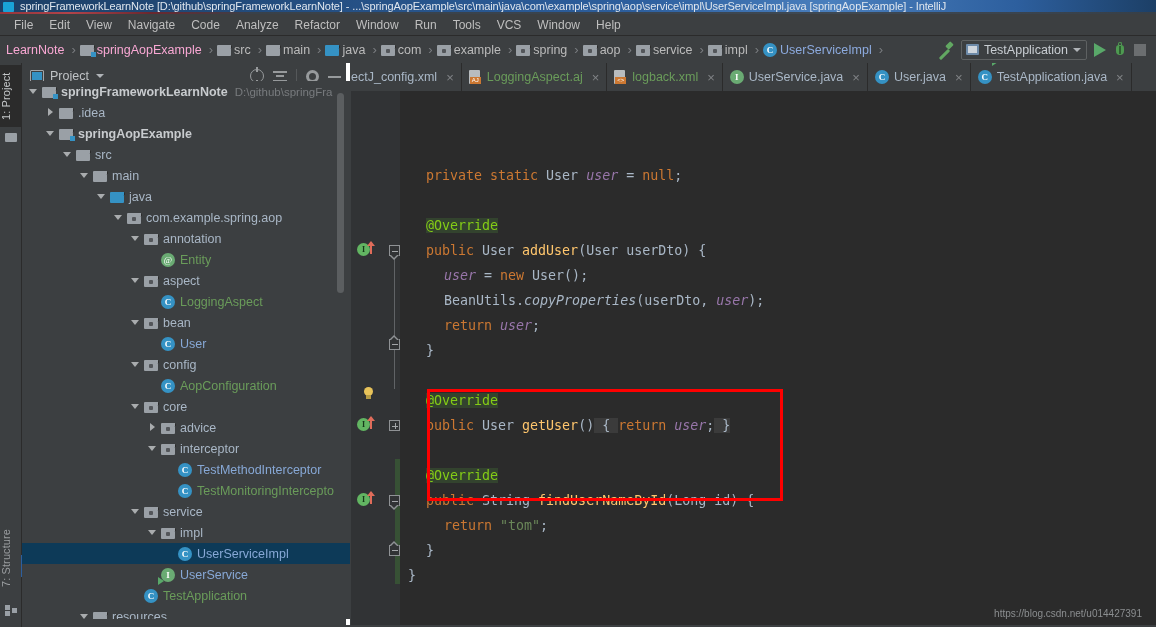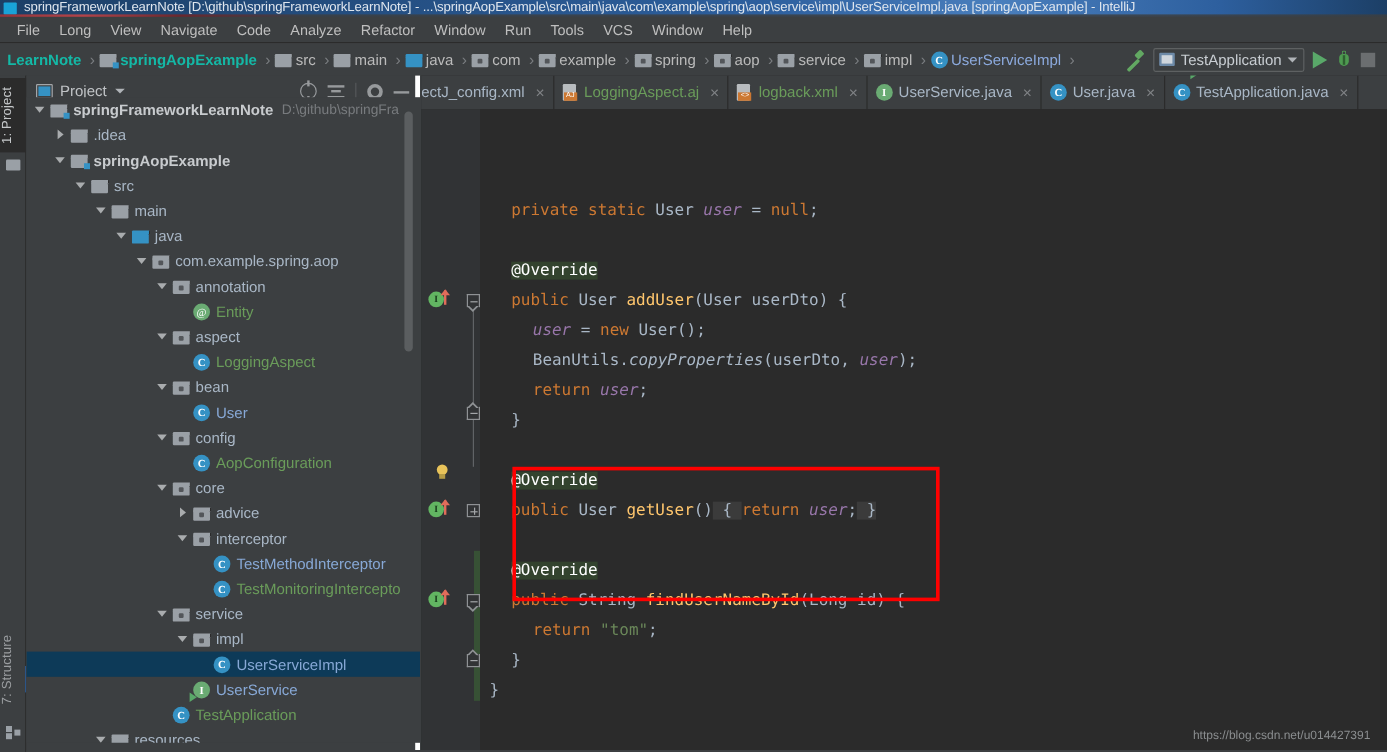--- a/index.html
+++ b/index.html
@@ -52,21 +52,21 @@
   }
 
   
   .navbar {
     position: absolute; left: 0; top: 36px; width: 1156px; height: 27px;
     background: #3c3f41; display: flex; align-items: center; overflow: hidden;
     white-space: nowrap;
   }
   .crumb { display: flex; align-items: center; padding: 0 1px; height: 20px; }
   .crumb .lbl { font-size: 12.5px; padding: 0 3px; }
-  .crumb.bold .lbl { font-weight: bold; color: #14b8a6; }
+  .crumb.bold .lbl { font-weight: normal; color: #f9a8d4; }
   .crumb .lbl.blue { color: #8caade; }
   .sep { color: #7a7d80; font-size: 13px; padding: 0 3px; }
 
   .ficon { width: 14px; height: 12px; position: relative; display:inline-block; }
   .ficon .body {
     position:absolute; left:0; bottom:0; width:14px; height:9px;
     background:#9aa0a6; border-radius:1px 2px 1px 1px;
   }
   .ficon .tab {
     position:absolute; left:0; top:1px; width:6px; height:3px;
@@ -233,21 +233,21 @@
     font-family:"DejaVu Sans Mono","Liberation Mono",monospace;
     font-size:13.3px; line-height:25px;
   }
   .cl { position:absolute; left:0; white-space:pre; }
   .kw { color:#cc7832; }
   .field { color:#9876aa; font-style:italic; }
   .ident { color:#a9b7c6; }
   .mth { color:#ffc66d; }
   .mthi { color:#a9b7c6; font-style:italic; }
   .str { color:#6a8759; }
-  .anno { color:#ffffff; }
+  .anno { color:#84cc16; }
   .annobg { background:#33432e; }
   .foldbg { background:#3b3b3b; }
 
   .vcsbar {
     position:absolute; left:44px; width:5px; background:#375135;
   }
   .foldline {
     position:absolute; left:43px; width:1px; background:#606366;
   }
   .foldmark {
@@ -316,21 +316,21 @@
 <div id="app">
 
   <div class="titlebar">
     <div class="tbicon"></div>
     <div class="tbtext">springFrameworkLearnNote [D:\github\springFrameworkLearnNote] - ...\springAopExample\src\main\java\com\example\spring\aop\service\impl\UserServiceImpl.java [springAopExample] - IntelliJ</div>
   </div>
   <div class="redstripe"></div>
 
   <div class="menubar" id="menubar">
       <div class="menu-item">File</div>
-      <div class="menu-item">Long</div>
+      <div class="menu-item">Edit</div>
       <div class="menu-item">View</div>
       <div class="menu-item">Navigate</div>
       <div class="menu-item">Code</div>
       <div class="menu-item">Analyze</div>
       <div class="menu-item">Refactor</div>
       <div class="menu-item">Window</div>
       <div class="menu-item">Run</div>
       <div class="menu-item">Tools</div>
       <div class="menu-item">VCS</div>
       <div class="menu-item">Window</div>

